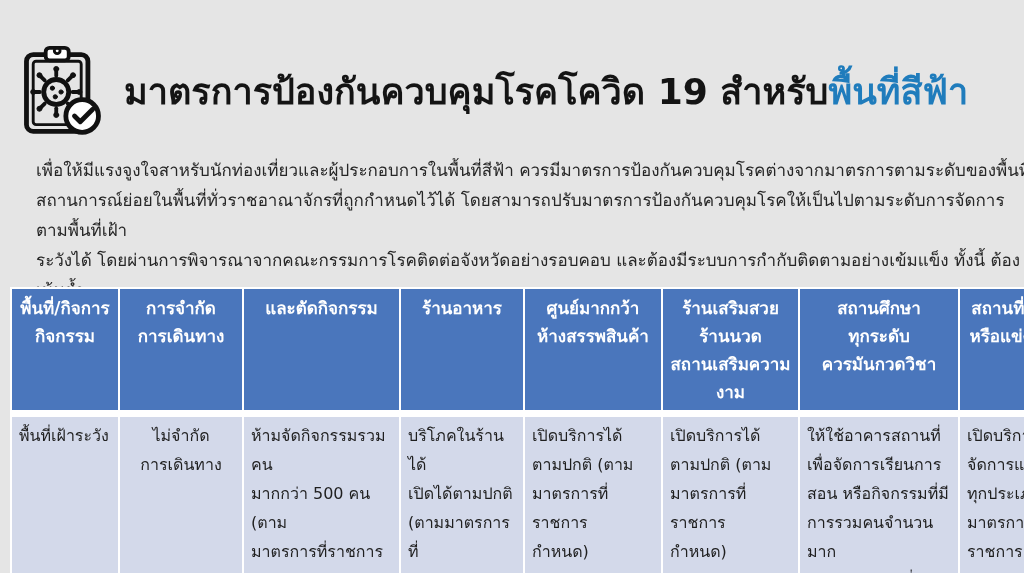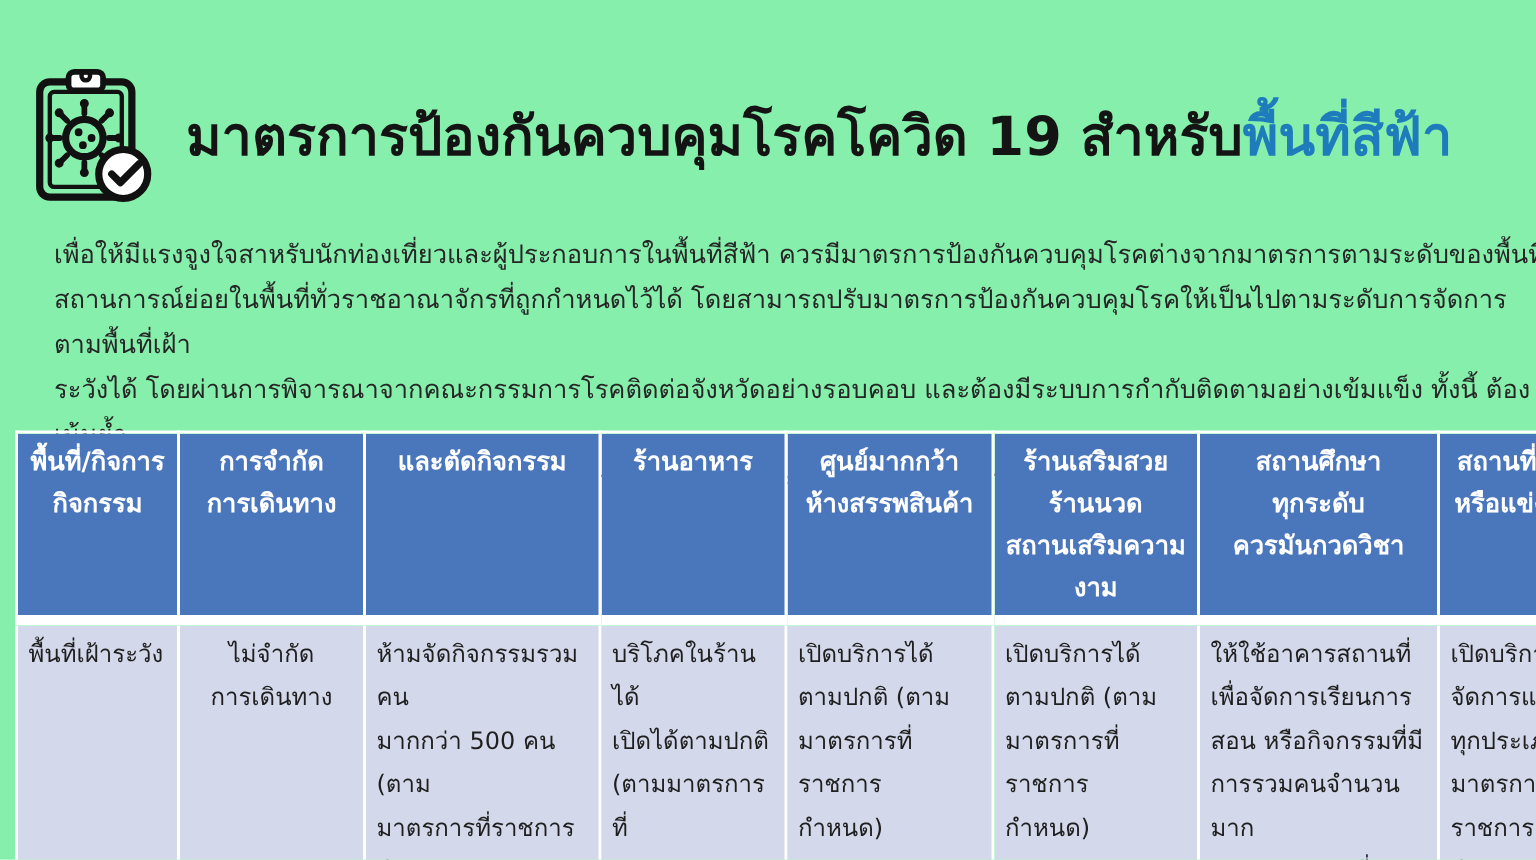--- a/index.html
+++ b/index.html
@@ -4,21 +4,21 @@
 <style>
   html, body { margin: 0; padding: 0; }
   body {
     width: 1024px; height: 573px;
     background: #ffffff;
     font-family: "DejaVu Sans", sans-serif;
     color: #1c1c1c;
     overflow: hidden;
     position: relative;
   }
-  .slide { position: absolute; inset: 0; background: #86efac; }
+  .slide { position: absolute; inset: 0; background: #e5e5e5; }
 
   
   .title-band {
     position: absolute; left: 14px; top: 42px; right: 10px; height: 100px;
     display: flex; align-items: center; gap: 14px;
   }
   .title-icon { width: 96px; height: 96px; flex: 0 0 auto; }
   .page-title {
     margin: 0; font-size: 36px; font-weight: 700;
     line-height: 1.3; color: #141414; letter-spacing: 0;

